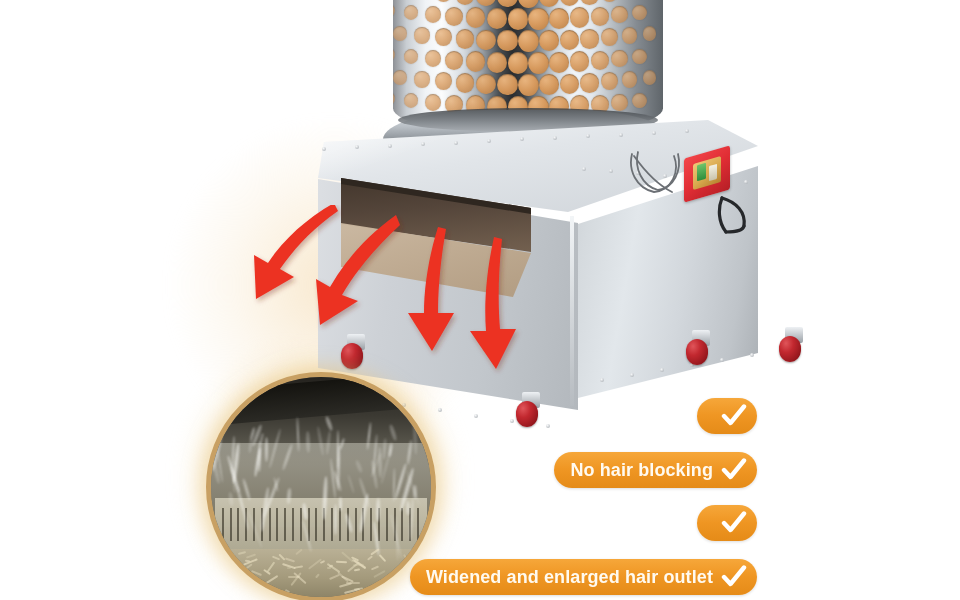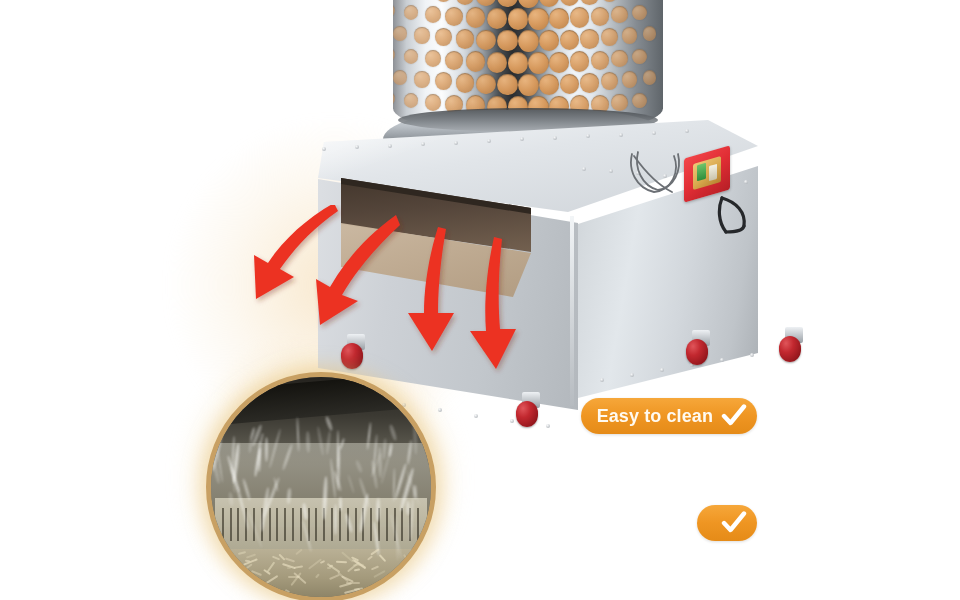--- a/index.html
+++ b/index.html
@@ -512,27 +512,38 @@
         <div class="litter" style="left: 34.5604%; top: 86.3329%; width: 4.26623px; height: 2px; opacity: 0.31; transform: rotate(-5.02142deg);"></div>
         <div class="litter" style="left: 18.2196%; top: 88.8142%; width: 10.7866px; height: 2px; opacity: 0.54; transform: rotate(22.6269deg);"></div>
         <div class="litter" style="left: 61.463%; top: 86.1226%; width: 14.6503px; height: 2px; opacity: 0.6; transform: rotate(-38.8083deg);"></div>
         <div class="litter" style="left: 56.796%; top: 83.4939%; width: 11.3694px; height: 2px; opacity: 0.85; transform: rotate(3.64882deg);"></div>
         <div class="litter" style="left: 35.1318%; top: 90.349%; width: 11.883px; height: 2px; opacity: 0.54; transform: rotate(1.03843deg);"></div>
         <div class="litter" style="left: 58.6647%; top: 81.5199%; width: 15.0968px; height: 2px; opacity: 0.32; transform: rotate(40.4919deg);"></div>
       </div>
   </div>
 
   <div class="pill" style="right:203px;top:398px;">
-    <span>Easy to clean</span>
     <svg class="tick" viewBox="0 0 26 26">
       <path d="M3,13 L9.5,20 L23,3.5" stroke="#ffffff" stroke-width="4.4" fill="none" stroke-linecap="round" stroke-linejoin="round"></path>
     </svg>
   </div>
 
+  <div class="pill" style="right:203px;top:452px;">
+    <span>No hair blocking</span>
+    <svg class="tick" viewBox="0 0 26 26">
+      <path d="M3,13 L9.5,20 L23,3.5" stroke="#ffffff" stroke-width="4.4" fill="none" stroke-linecap="round" stroke-linejoin="round"></path>
+    </svg>
+  </div>
 
   <div class="pill" style="right:203px;top:505px;">
     <svg class="tick" viewBox="0 0 26 26">
       <path d="M3,13 L9.5,20 L23,3.5" stroke="#ffffff" stroke-width="4.4" fill="none" stroke-linecap="round" stroke-linejoin="round"></path>
     </svg>
   </div>
 
+  <div class="pill" style="right:203px;top:559px;">
+    <span>Widened and enlarged hair outlet</span>
+    <svg class="tick" viewBox="0 0 26 26">
+      <path d="M3,13 L9.5,20 L23,3.5" stroke="#ffffff" stroke-width="4.4" fill="none" stroke-linecap="round" stroke-linejoin="round"></path>
+    </svg>
+  </div>
 
 </div>
 
 </body></html>

